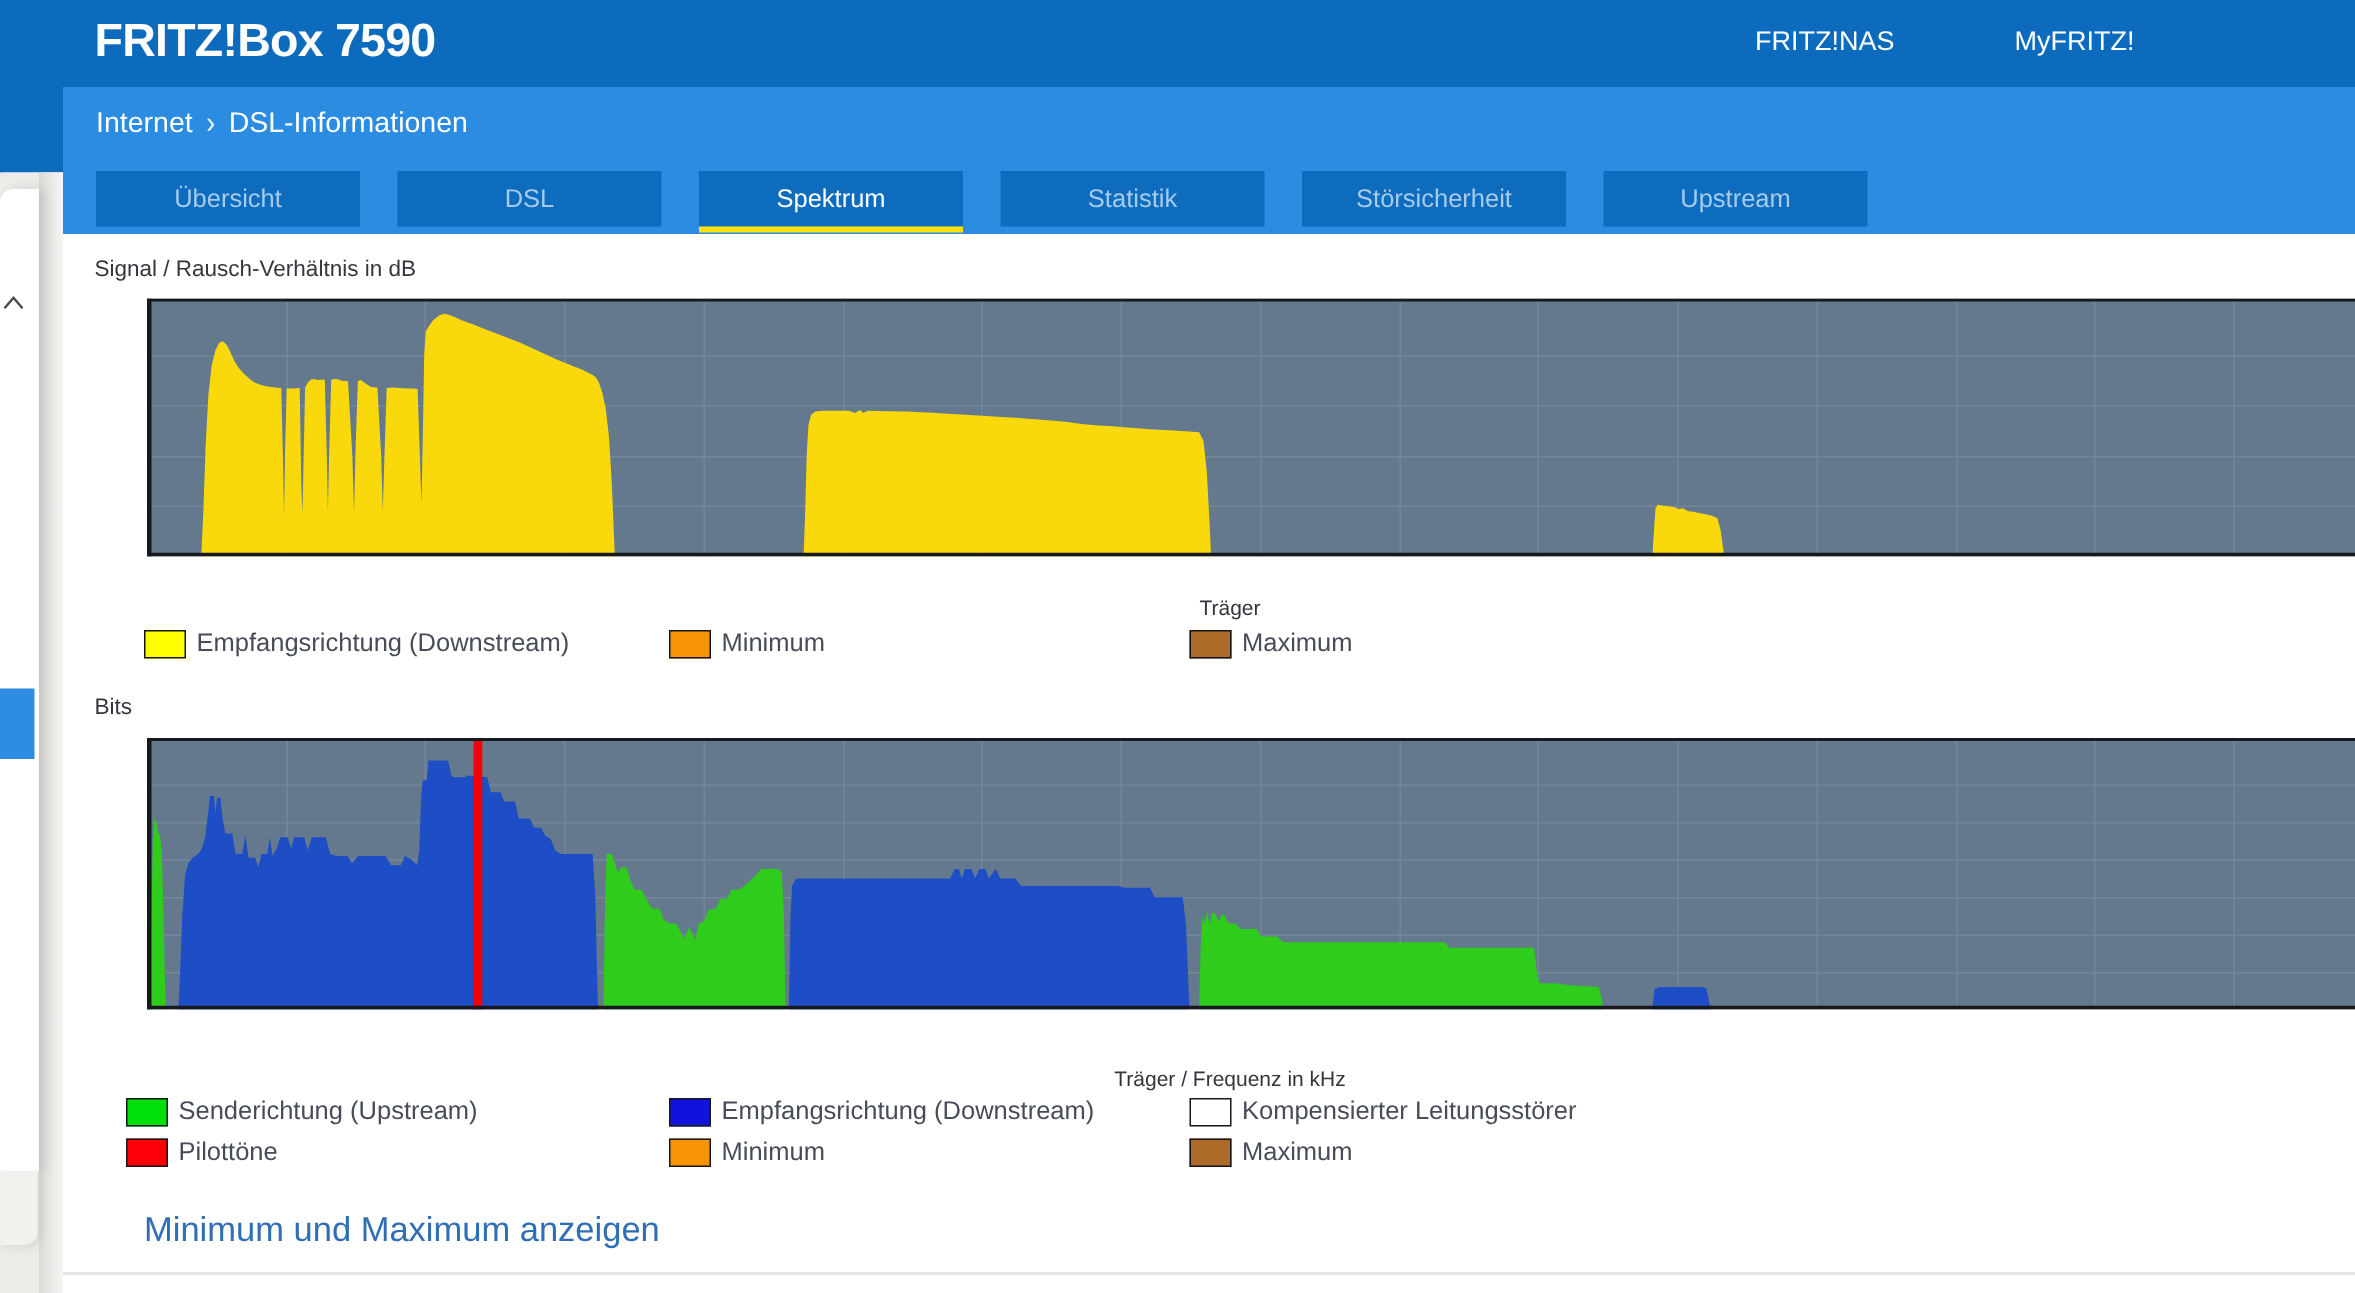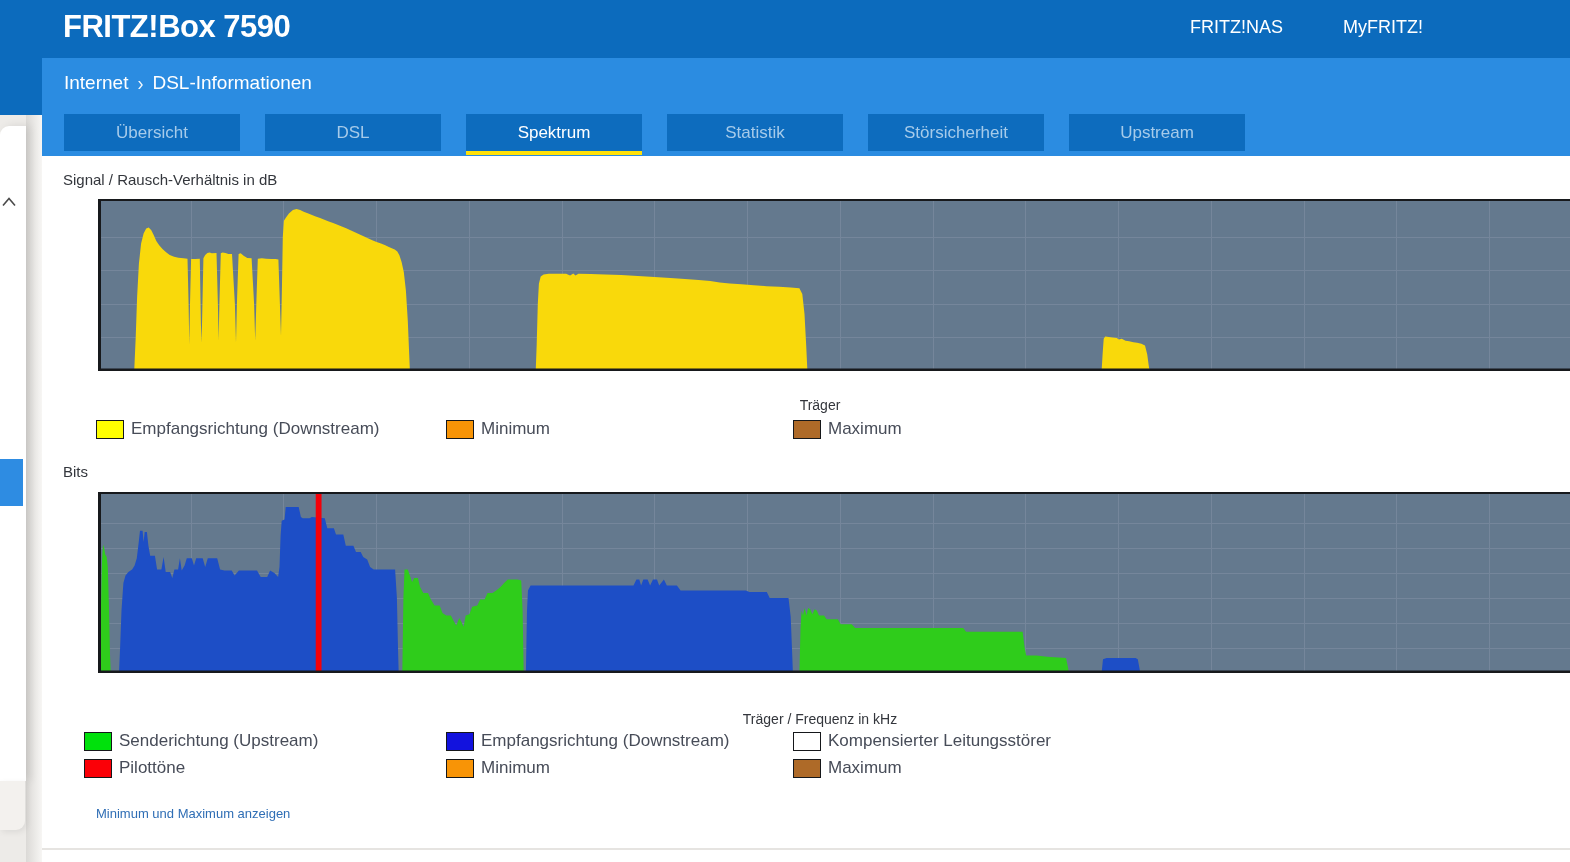--- a/index.html
+++ b/index.html
@@ -32,32 +32,32 @@
   
   .chart-title{color:#33363c;font-size:15px;}
   .tick-label{color:#141414;font-size:15px;transform:translateX(-50%);white-space:nowrap;}
   .ytick-label{color:#141414;font-size:15px;width:36px;text-align:right;}
   .tick-mark{background:#17191c;}
   .axis-label{color:#33363c;font-size:14px;transform:translateX(-50%);white-space:nowrap;}
   
   .legend-item{display:flex;align-items:center;}
   .legend-swatch{width:26px;height:17px;border:1px solid #15171a;margin-right:7px;flex:0 0 auto;}
   .legend-label{color:#474c58;font-size:17px;white-space:nowrap;}
-  .link{color:#2f6eb5;font-size:13px;cursor:pointer;}
+  .link{color:#2f6eb5;font-size:23px;cursor:pointer;}
   .divider{left:42px;top:848px;width:1528px;height:2px;background:#e6e4e1;}
 </style>
 </head>
 <body>
 
 <div id="app">
 
   <div class="abs topbar"></div>
   <div class="abs topbar-left"></div>
   <div class="abs app-title">FRITZ!Box 7590</div>
-  <div class="abs hdr-link" style="left:1170px;margin-left:20px;">FRITZ!NAS</div>
+  <div class="abs hdr-link" style="left:1170px;">FRITZ!NAS</div>
   <div class="abs hdr-link" style="left:1343px;">MyFRITZ!</div>
 
   <div class="abs band"></div>
   <div class="abs breadcrumb">
     <span>Internet</span><span class="crumb-sep">›</span><span>DSL-Informationen</span>
   </div>
   <div class="abs tabs" id="tabs">
       <div class="tab">
         <span>Übersicht</span>
       </div>

